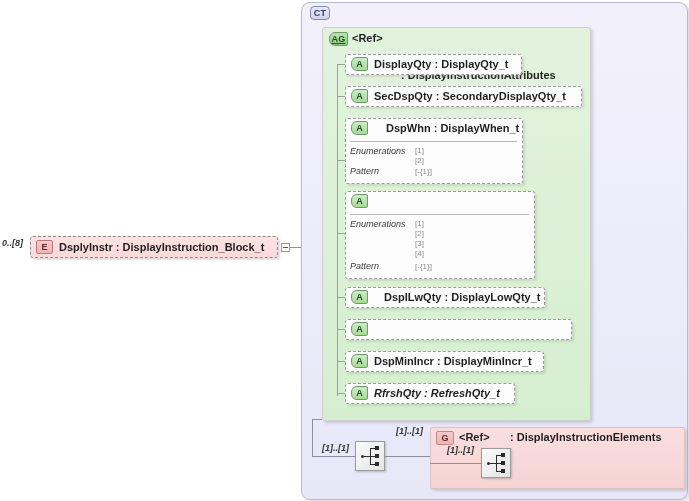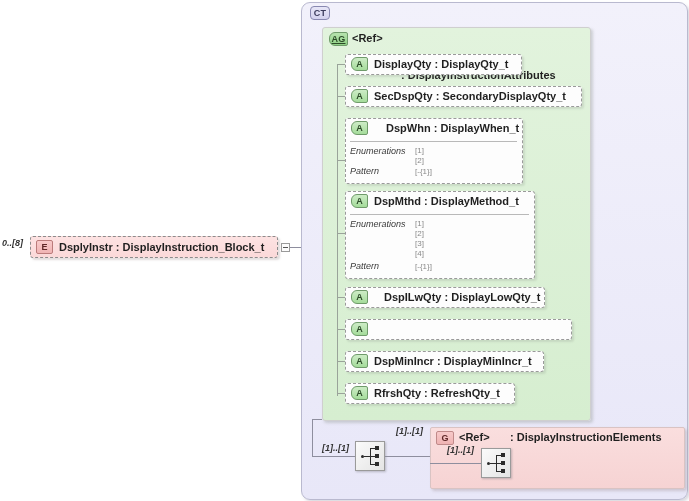--- a/index.html
+++ b/index.html
@@ -204,21 +204,20 @@
   <div class="row-label" style="left:374px;top:122px;padding-left:12px;">DspWhn : DisplayWhen_t</div>
   <div class="facet-rule" style="left:350px;top:141px;width:167px;"></div>
   <div class="facet-name" style="left:350px;top:146px;">Enumerations</div>
   <div class="facet-val" style="left:415px;top:146px;">[1]</div>
   <div class="facet-val" style="left:415px;top:156px;">[2]</div>
   <div class="facet-name" style="left:350px;top:166px;">Pattern</div>
   <div class="facet-val" style="left:415px;top:167px;">[-{1}]</div>
 
   <div class="attr-box" style="left:345px;top:191px;width:190px;height:88px;"></div>
   <div class="badge badge-a" style="left:351px;top:194px;">A</div>
-  <div class="row-label" style="left:374px;top:195px;">DspMthd : DisplayMethod_t</div>
   <div class="facet-rule" style="left:350px;top:214px;width:179px;"></div>
   <div class="facet-name" style="left:350px;top:219px;">Enumerations</div>
   <div class="facet-val" style="left:415px;top:219px;">[1]</div>
   <div class="facet-val" style="left:415px;top:229px;">[2]</div>
   <div class="facet-val" style="left:415px;top:239px;">[3]</div>
   <div class="facet-val" style="left:415px;top:249px;">[4]</div>
   <div class="facet-name" style="left:350px;top:261px;">Pattern</div>
   <div class="facet-val" style="left:415px;top:262px;">[-{1}]</div>
 
   <div class="attr-box" style="left:345px;top:287px;width:200px;height:21px;"></div>
@@ -227,21 +226,21 @@
 
   <div class="attr-box" style="left:345px;top:319px;width:227px;height:21px;"></div>
   <div class="badge badge-a" style="left:351px;top:322px;">A</div>
 
   <div class="attr-box" style="left:345px;top:351px;width:199px;height:21px;"></div>
   <div class="badge badge-a" style="left:351px;top:354px;">A</div>
   <div class="row-label" style="left:374px;top:355px;">DspMinIncr : DisplayMinIncr_t</div>
 
   <div class="attr-box" style="left:345px;top:383px;width:170px;height:21px;"></div>
   <div class="badge badge-a" style="left:351px;top:386px;">A</div>
-  <div class="row-label" style="left:374px;top:387px;">RfrshQty : RefreshQty_t</div>
+  <div class="row-label" style="left:374px;top:387px;font-style:italic;">RfrshQty : RefreshQty_t</div>
 
   <div class="g-panel" style="left:430px;top:427px;width:253px;height:60px;"></div>
 
   <div class="badge badge-g" style="left:436px;top:431px;">G</div>
   <div class="ref-label" style="left:459px;top:431px;">&lt;Ref&gt;</div>
   <div class="ref-label" style="left:510px;top:431px;">: DisplayInstructionElements</div>
 
   <div class="card-label" style="left:447px;top:445px;">[1]..[1]</div>
 
   <div class="seq-icon" style="left:481px;top:448px;">

